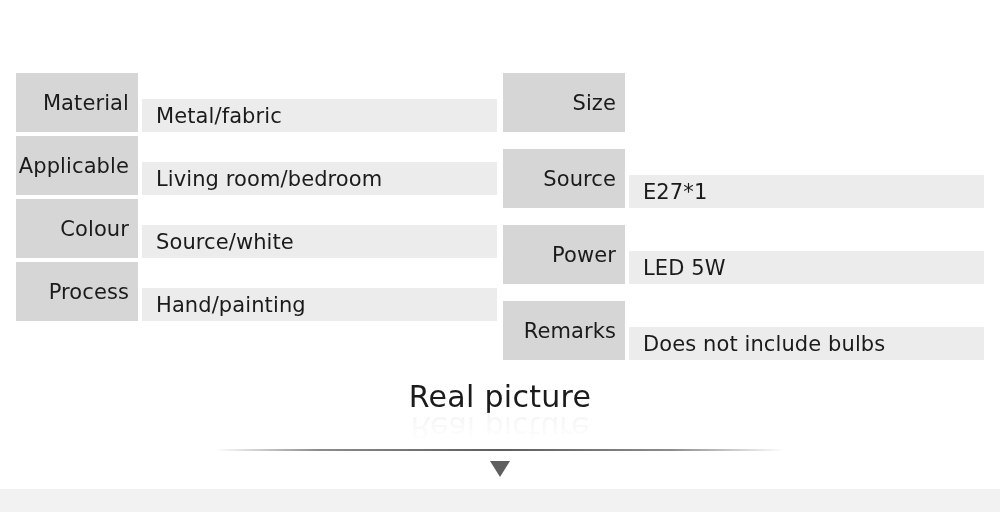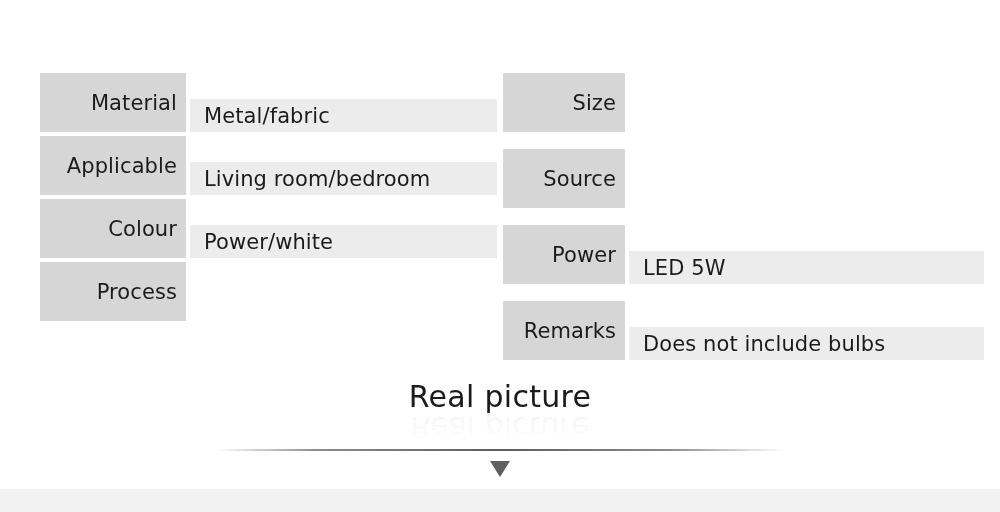--- a/index.html
+++ b/index.html
@@ -56,21 +56,21 @@
     display: flex;
     align-items: center;
     padding-left: 14px;
     box-sizing: border-box;
     font-size: 21px;
     letter-spacing: .1px;
     white-space: nowrap;
     flex: 1 1 auto;
     margin-top: 26px;
   }
-  #spec-table-left  .spec-label { width: 146px; margin-left: 24px; }
+  #spec-table-left  .spec-label { width: 122px; }
   #spec-table-right .spec-label { width: 122px; }
 
   
   #real-picture-section {
     position: absolute;
     left: 0;
     top: 340px;
     width: 917px;
     height: 148px;
   }
@@ -146,37 +146,39 @@
       <div class="spec-value">Metal/fabric</div>
     </div>
 
     <div class="spec-row">
       <div class="spec-label">Applicable</div>
       <div class="spec-value">Living room/bedroom</div>
     </div>
 
     <div class="spec-row">
       <div class="spec-label">Colour</div>
-      <div class="spec-value">Power/white</div>
+      <div class="spec-value">Source/white</div>
     </div>
 
     <div class="spec-row">
       <div class="spec-label">Process</div>
+      <div class="spec-value">Hand/painting</div>
     </div>
 
   </div>
 
   <div class="spec-table" id="spec-table-right">
 
     <div class="spec-row">
       <div class="spec-label">Size</div>
     </div>
 
     <div class="spec-row">
       <div class="spec-label">Source</div>
+      <div class="spec-value">E27*1</div>
     </div>
 
     <div class="spec-row">
       <div class="spec-label">Power</div>
       <div class="spec-value">LED 5W</div>
     </div>
 
     <div class="spec-row">
       <div class="spec-label">Remarks</div>
       <div class="spec-value">Does not include bulbs</div>

